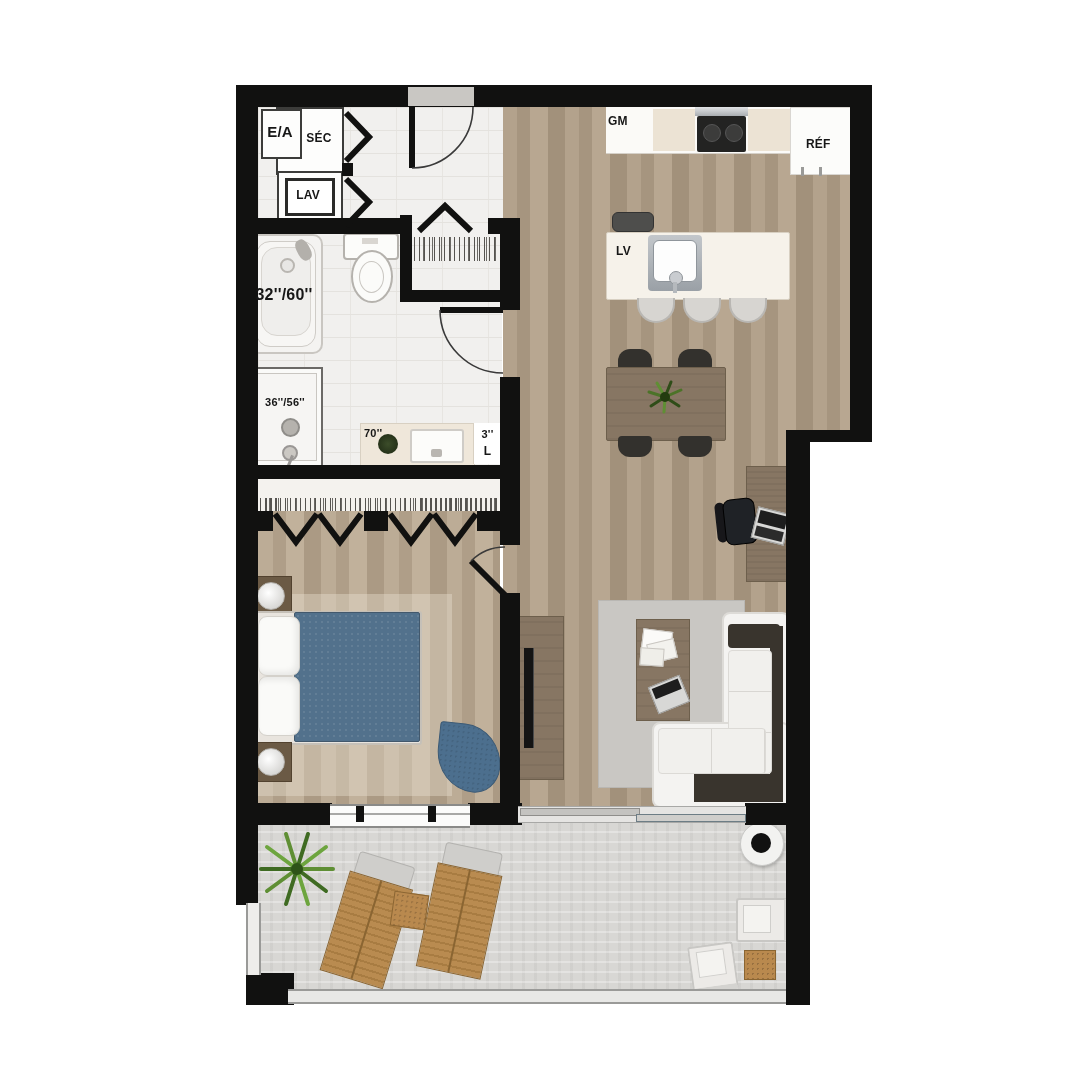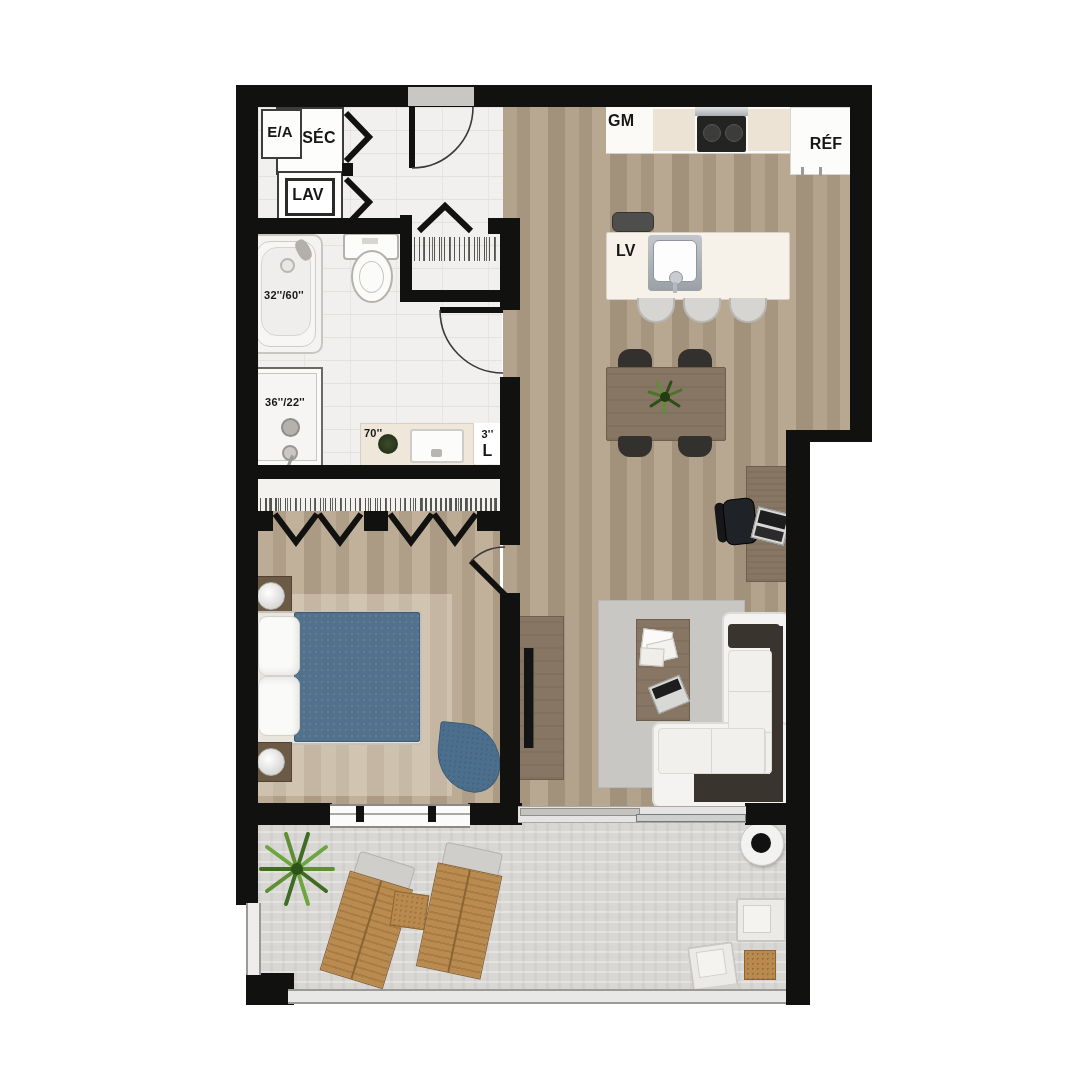--- a/index.html
+++ b/index.html
@@ -1,20 +1,20 @@
 <!DOCTYPE html>
 <html><head>
 <meta charset="utf-8">
 <style>
   html,body{margin:0;padding:0;background:#ffffff;}
   #stage{position:relative;width:1080px;height:1080px;background:#ffffff;overflow:hidden;
          font-family:"Liberation Sans",sans-serif;}
   .abs{position:absolute;}
   .wall{position:absolute;background:#111110;}
-  .lbl{position:absolute;font-weight:bold;font-size:16px;line-height:14px;color:#161616;
+  .lbl{position:absolute;font-weight:bold;font-size:12px;line-height:14px;color:#161616;
        white-space:nowrap;letter-spacing:.2px;z-index:40;}
   .tile{background-color:#f1f0ee;
         background-image:linear-gradient(#e4e2de 1px,transparent 1px),
                          linear-gradient(90deg,#e7e5e1 1px,transparent 1px);
         background-size:46px 23px;}
   .wood{background-color:#ab9a84;
         background-image:repeating-linear-gradient(90deg,#b3a28c 0 14px,#a6957f 14px 27px,#b8a791 27px 45px,#a2917b 45px 62px);}
   .woodlight{background-color:#b5a58f;
         background-image:repeating-linear-gradient(90deg,#bcac96 0 15px,#af9e88 15px 28px,#c1b19b 28px 46px,#ab9a84 46px 63px);}
   .concrete{background-color:#d8d7d4;
@@ -257,22 +257,22 @@
       <line x1="665" y1="397" x2="649" y2="392" stroke="#4c7328" stroke-width="3"></line>
       <line x1="665" y1="397" x2="657" y2="383" stroke="#5f8f34" stroke-width="3"></line>
       <line x1="665" y1="397" x2="671" y2="382" stroke="#2f4d18" stroke-width="3"></line>
       <circle cx="665" cy="397" r="5" fill="#243c10"></circle>
     </g>
   </svg>
 
   <div class="lbl" style="left:262px;top:125px;width:36px;text-align:center;font-size:15px;">E/A</div>
   <div class="lbl" style="left:298px;top:131px;width:42px;text-align:center;">SÉC</div>
   <div class="lbl" style="left:277px;top:188px;width:62px;text-align:center;">LAV</div>
-  <div class="lbl" style="left:250px;top:288px;width:68px;text-align:center;font-size:11px;">32''/60''</div>
-  <div class="lbl" style="left:251px;top:395px;width:68px;text-align:center;font-size:11px;">36''/22''</div>
+  <div class="lbl" style="left:250px;top:288px;width:68px;text-align:center;font-size:16px;">32''/60''</div>
+  <div class="lbl" style="left:251px;top:395px;width:68px;text-align:center;font-size:11px;">36''/56''</div>
   <div class="lbl" style="left:364px;top:426px;width:30px;font-size:11px;">70''</div>
   <div class="lbl" style="left:473px;top:427px;width:29px;text-align:center;font-size:11px;">3''</div>
   <div class="lbl" style="left:473px;top:444px;width:29px;text-align:center;">L</div>
   <div class="lbl" style="left:608px;top:114px;width:40px;">GM</div>
-  <div class="lbl" style="left:806px;top:137px;width:40px;text-align:center;">RÉF</div>
+  <div class="lbl" style="left:806px;top:137px;width:40px;text-align:left;">RÉF</div>
   <div class="lbl" style="left:616px;top:244px;width:30px;">LV</div>
 
 </div>
 
 </body></html>

